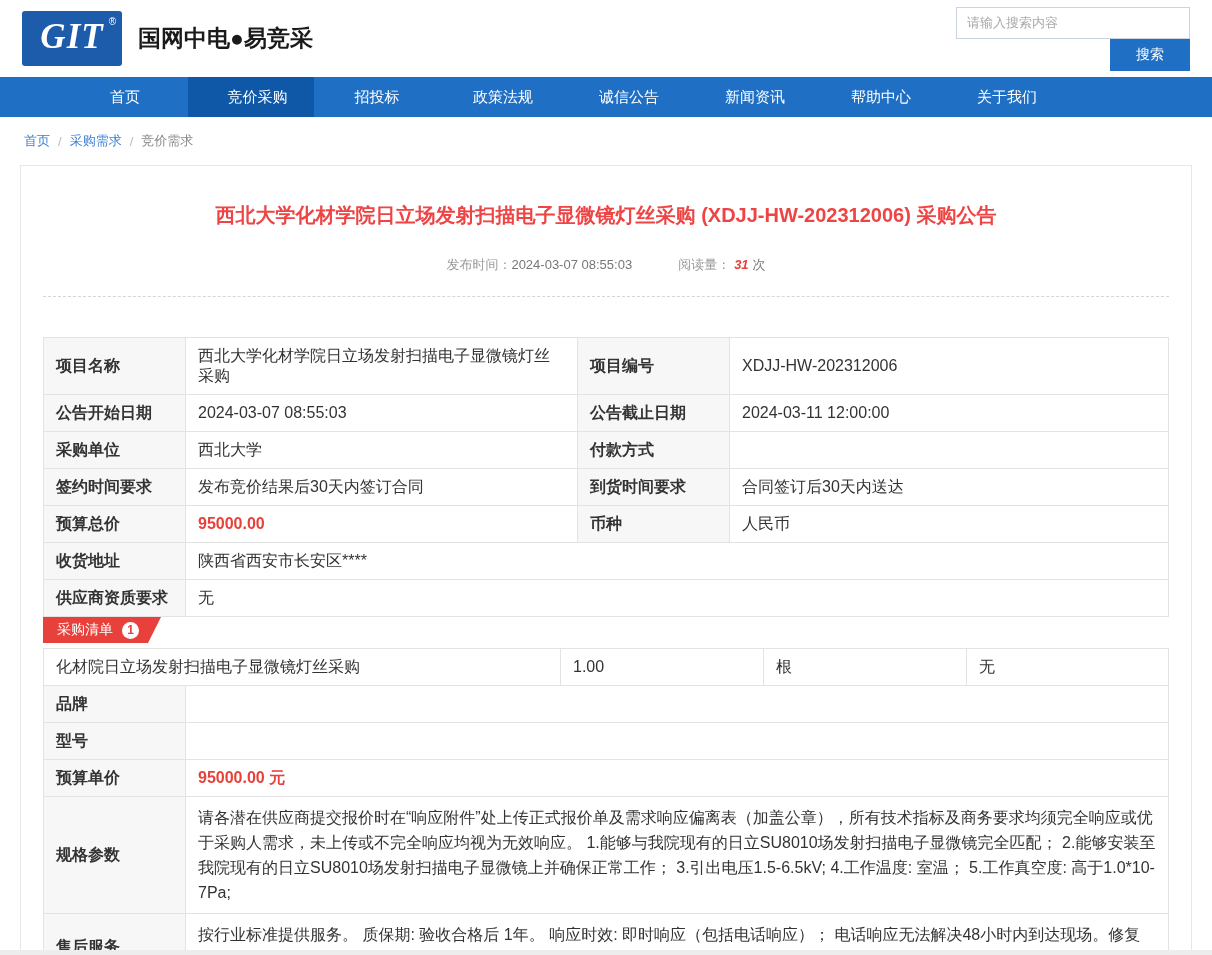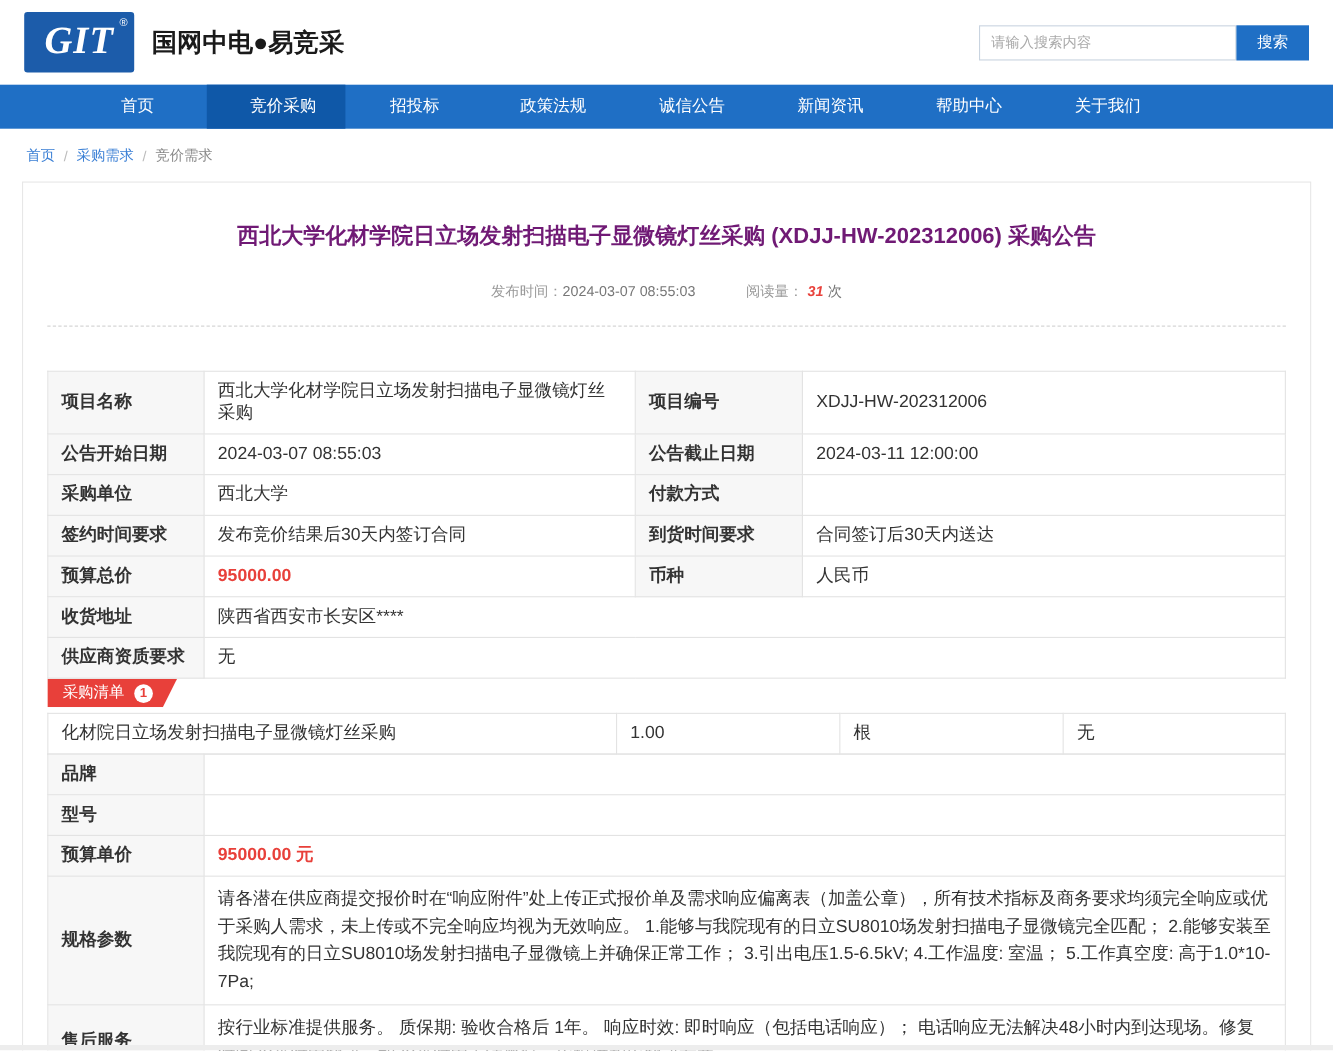--- a/index.html
+++ b/index.html
@@ -9,44 +9,44 @@
 
   
   .header { height:77px; display:flex; align-items:center; padding:0 22px; background:#fff; }
   .logo { width:100px; height:55px; background:var(--logo-blue,#1c5caa); color:#fff;
     border-radius:3px; display:flex; align-items:flex-start; justify-content:center;
     position:relative; cursor:pointer; }
   .logo-text { font-style:italic; font-weight:bold; font-size:35px; line-height:52px;
     font-family:"Liberation Serif","DejaVu Serif",serif; letter-spacing:1px; }
   .logo-reg { font-size:10px; position:absolute; top:5px; right:6px; }
   .site-title { font-size:23px; font-weight:bold; color:#1a1a1a; margin-left:16px; }
-  .search { margin-left:auto; display:flex; align-items:center; }
+  .search { margin-left:auto; display:flex; align-items:flex-end;flex-direction:column; }
   .search-input { width:234px; height:32px; border:1px solid #c9d4e0; padding:0 10px;
     font-size:13px; color:#333; outline:none; }
   .search-input::placeholder { color:#a9a9a9; }
-  .search-btn { width:66px; height:32px; background:var(--nav-blue,#1f6fc5); color:#fff;
+  .search-btn { width:80px; height:32px; background:var(--nav-blue,#1f6fc5); color:#fff;
     border:none; font-size:14px; cursor:pointer; }
 
   
   .nav { height:40px; background:var(--nav-blue,#1f6fc5); display:flex; padding-left:62px; }
   .nav-item { width:126px; text-align:center; line-height:40px; color:#fff; font-size:15px;
     cursor:pointer; }
   .nav-item.active { background:var(--nav-active-blue,#0f58a8);padding-left:13px; }
 
   
   .breadcrumb { height:48px; display:flex; align-items:center; padding:0 24px;
     font-size:13px; color:#999; }
   .bc-link { color:var(--link-blue,#3a7fd5); text-decoration:none; cursor:pointer; }
   .bc-sep { margin:0 8px; color:#bbb; }
   .bc-current { color:#888; }
 
   
   .card { margin:0 20px 0 20px; border:1px solid #e7e7e7; background:#fff;
     padding:34px 22px 60px 22px; min-height:820px; }
-  .page-title { text-align:center; font-size:20px; font-weight:bold; color:#701a75;
+  .page-title { text-align:center; font-size:20px; font-weight:bold; color:#ef4444;
     line-height:30px; }
   .meta { text-align:center; margin-top:26px; font-size:13px; color:#999; }
   .meta .mv { color:#777; }
   .meta .views-group { margin-left:46px;margin-top:44px; }
   .views-num { color:var(--accent-red,#e8403a); font-style:italic; font-weight:bold;
     margin:0 4px; }
   .dashed-divider { border-bottom:1px dashed #d6d6d6; margin-top:22px; }
 
   
   table { border-collapse:collapse; width:100%; font-size:16px; color:#333;

